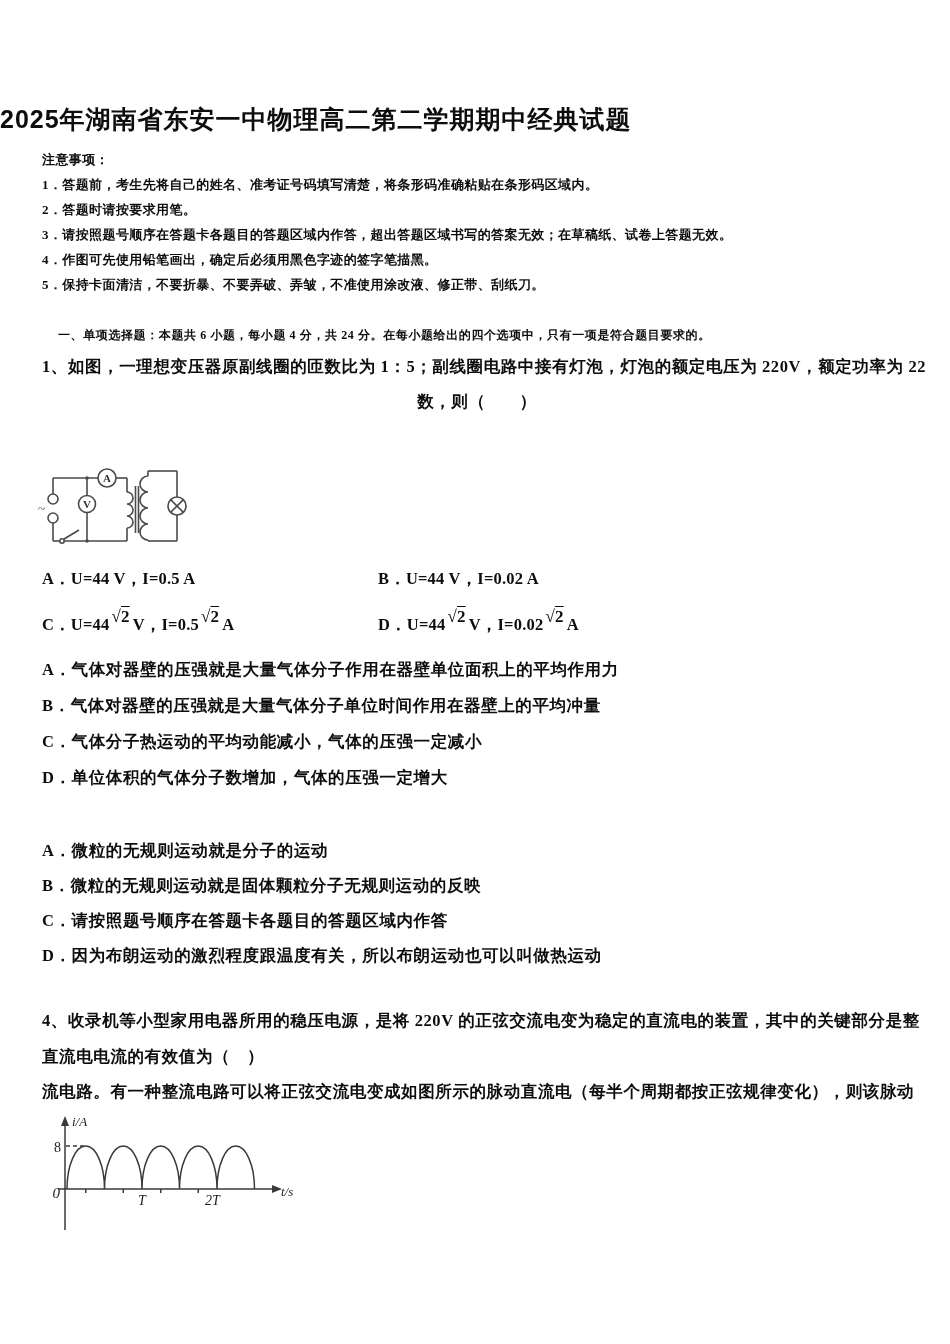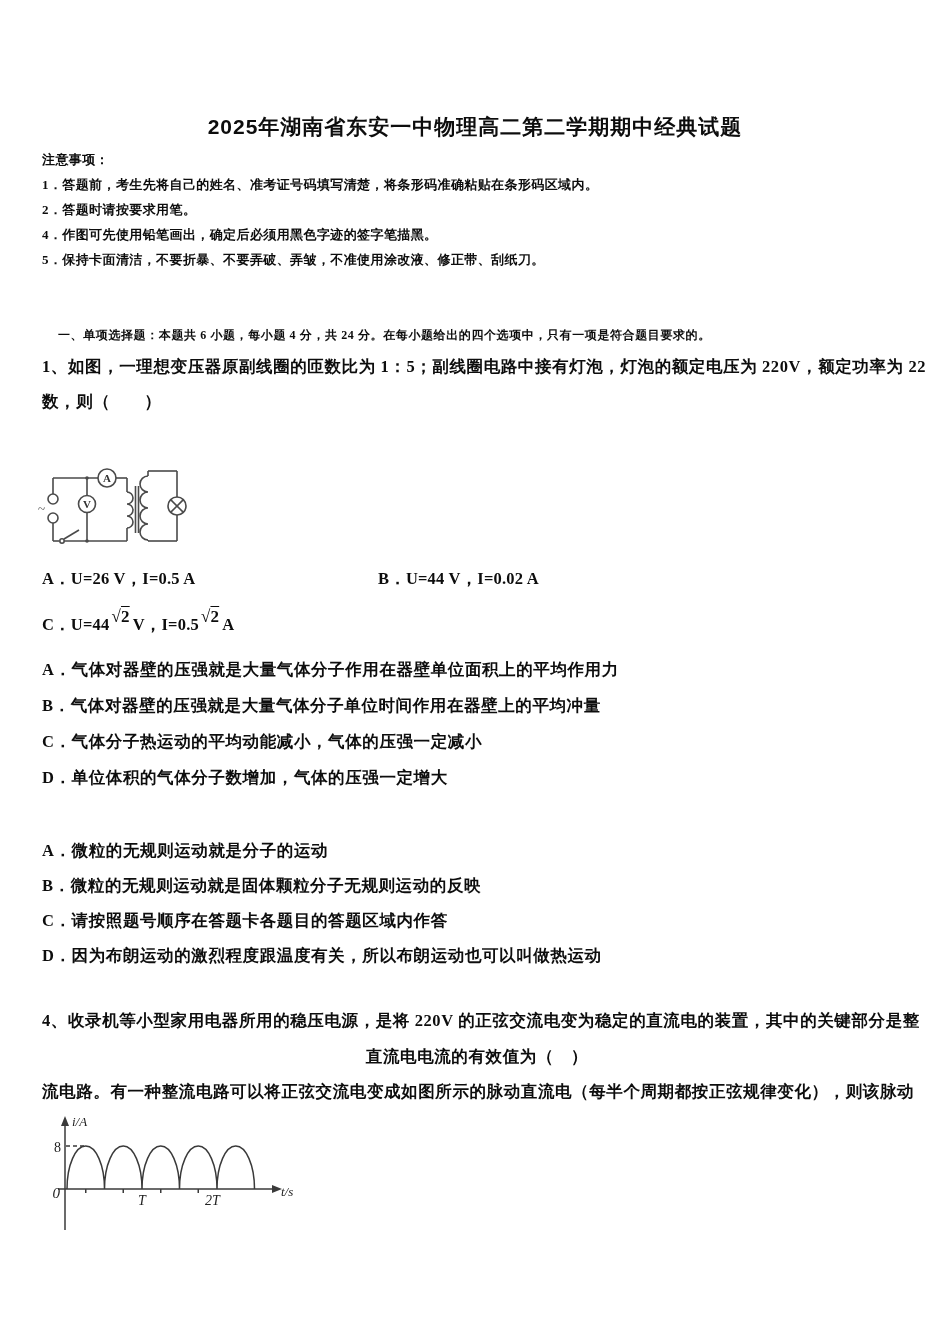--- a/index.html
+++ b/index.html
@@ -5,64 +5,64 @@
   html,body{margin:0;padding:0;background:#ffffff;}
   .page{
     position:relative;
     width:950px;height:1344px;
     background:#ffffff;
     color:#0d0d0d;
     font-family:"Liberation Serif","DejaVu Serif",serif;
     overflow:hidden;
   }
   .title{
-    position:absolute;top:113px;left:0;width:100%;
-    text-align:center;
+    position:absolute;top:103px;left:0;width:100%;
     font-family:"Liberation Sans","DejaVu Sans",sans-serif;
-    font-size:21px;font-weight:700;letter-spacing:1px;
+    font-size:25px;font-weight:700;letter-spacing:1px;
   }
   .notes{
     position:absolute;top:147px;left:42px;right:38px;
     font-size:13px;font-weight:600;line-height:25px;letter-spacing:0.4px;
   }
   .section-header{
     position:absolute;top:327px;left:58px;right:38px;
     font-size:12px;font-weight:600;letter-spacing:0.6px;white-space:nowrap;
   }
   .qtext{font-size:16.5px;font-weight:600;letter-spacing:0.6px;}
   .q1{position:absolute;top:349px;left:42px;right:38px;line-height:35px;}
-  .q1 .line{white-space:nowrap;}
+  .q1 .line{white-space:nowrap;text-align:center;}
   .circuit-wrap{position:absolute;top:456px;left:37px;width:152px;height:95px;}
   .q1opts{position:absolute;top:564px;left:42px;right:38px;
     font-size:16.5px;font-weight:700;letter-spacing:0.2px;}
   .optrow{display:flex;}
   .optrow .col1{width:336px;}
   .optrow1{line-height:30px;}
   .optrow2{margin-top:8px;line-height:46px;}
   .rad{display:inline-block;position:relative;top:-8px;font-size:17px;font-weight:600;margin:0 3px 0 2px;}
   .rad .ol{text-decoration:overline;}
   .q2{position:absolute;top:652px;left:42px;right:38px;line-height:36px;}
   .q3{position:absolute;top:833px;left:42px;right:38px;line-height:35px;}
-  .q4{position:absolute;top:1003px;left:42px;right:38px;line-height:35.5px;text-align:center;}
+  .q4{position:absolute;top:1003px;left:42px;right:38px;line-height:35.5px;}
   .q2 div,.q3 div,.q4 div{white-space:nowrap;}
   .graph-wrap{position:absolute;top:1112px;left:45px;width:250px;height:128px;}
   svg text{font-family:"Liberation Serif","DejaVu Serif",serif;}
   .meter-label{font-size:11px;font-weight:700;}
 </style>
 </head>
 <body>
 
 <div class="page">
 
   <div class="title">2025年湖南省东安一中物理高二第二学期期中经典试题</div>
 
   <div class="notes">
     <div>注意事项：</div>
     <div>1．答题前，考生先将自己的姓名、准考证号码填写清楚，将条形码准确粘贴在条形码区域内。</div>
     <div>2．答题时请按要求用笔。</div>
+    <div>3．请按照题号顺序在答题卡各题目的答题区域内作答，超出答题区域书写的答案无效；在草稿纸、试卷上答题无效。</div>
     <div>4．作图可先使用铅笔画出，确定后必须用黑色字迹的签字笔描黑。</div>
     <div>5．保持卡面清洁，不要折暴、不要弄破、弄皱，不准使用涂改液、修正带、刮纸刀。</div>
   </div>
 
   <div class="section-header">一、单项选择题：本题共 6 小题，每小题 4 分，共 24 分。在每小题给出的四个选项中，只有一项是符合题目要求的。</div>
 
   <div class="q1 qtext">
     <div class="line">1、如图，一理想变压器原副线圈的匝数比为 1：5；副线圈电路中接有灯泡，灯泡的额定电压为 220V，额定功率为 22</div>
     <div class="line">数，则（　　）</div>
   </div>
@@ -115,25 +115,26 @@
         <circle cx="42" cy="85" r="1.8"></circle>
       </g>
       <text x="-7" y="57" font-size="13" fill="#4a4a4a">~</text>
       <text x="62" y="26" text-anchor="middle" class="meter-label" fill="#333">A</text>
       <text x="42" y="52" text-anchor="middle" class="meter-label" fill="#333">V</text>
     </svg>
   </div>
 
   <div class="q1opts">
     <div class="optrow optrow1">
-      <div class="col1">A．U=26 V，I=0.5 A</div>
+      <div class="col1">A．U=44 V，I=0.5 A</div>
       <div>B．U=44 V，I=0.02 A</div>
     </div>
     <div class="optrow optrow2">
       <div class="col1"><span>C．U=44</span><span class="rad"><span>√</span><span class="ol">2</span></span><span>V，I=0.5</span><span class="rad"><span>√</span><span class="ol">2</span></span><span>A</span></div>
+      <div><span>D．U=44</span><span class="rad"><span>√</span><span class="ol">2</span></span><span>V，I=0.02</span><span class="rad"><span>√</span><span class="ol">2</span></span><span>A</span></div>
     </div>
   </div>
 
   <div class="q2 qtext">
     <div>A．气体对器壁的压强就是大量气体分子作用在器壁单位面积上的平均作用力</div>
     <div>B．气体对器壁的压强就是大量气体分子单位时间作用在器壁上的平均冲量</div>
     <div>C．气体分子热运动的平均动能减小，气体的压强一定减小</div>
     <div>D．单位体积的气体分子数增加，气体的压强一定增大</div>
   </div>
 

